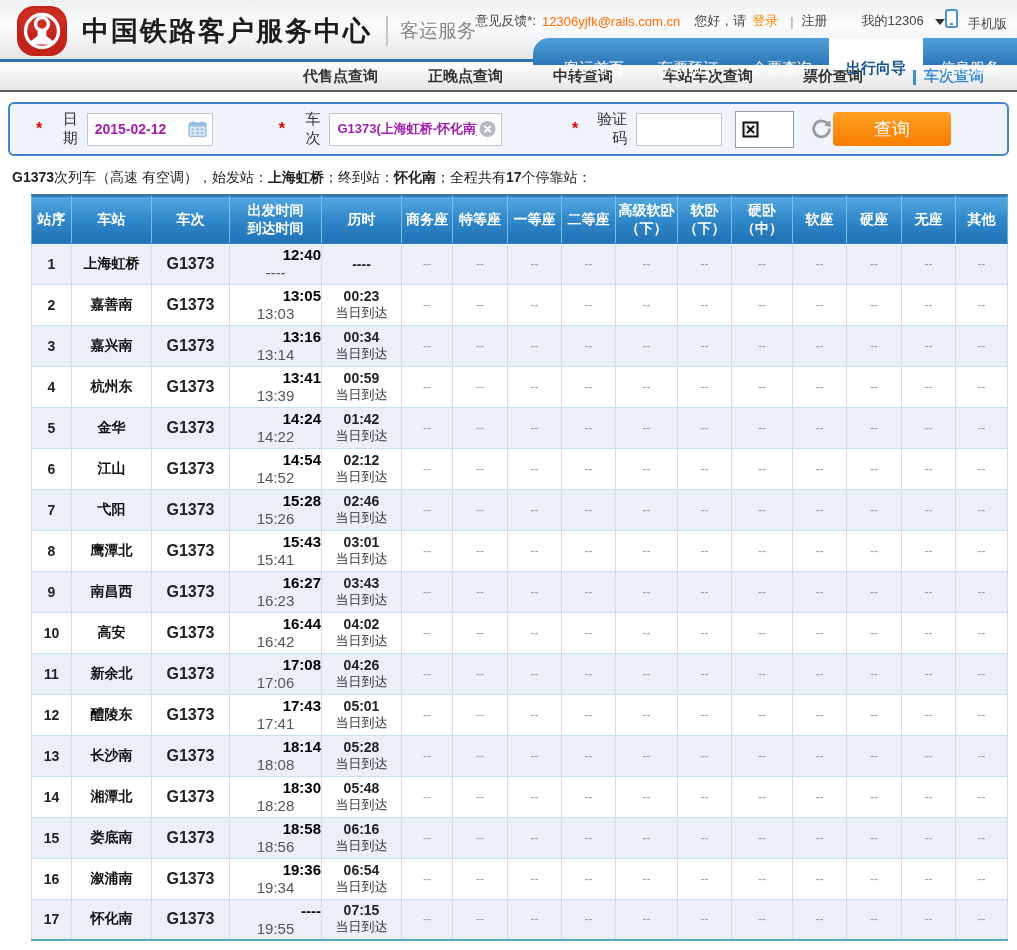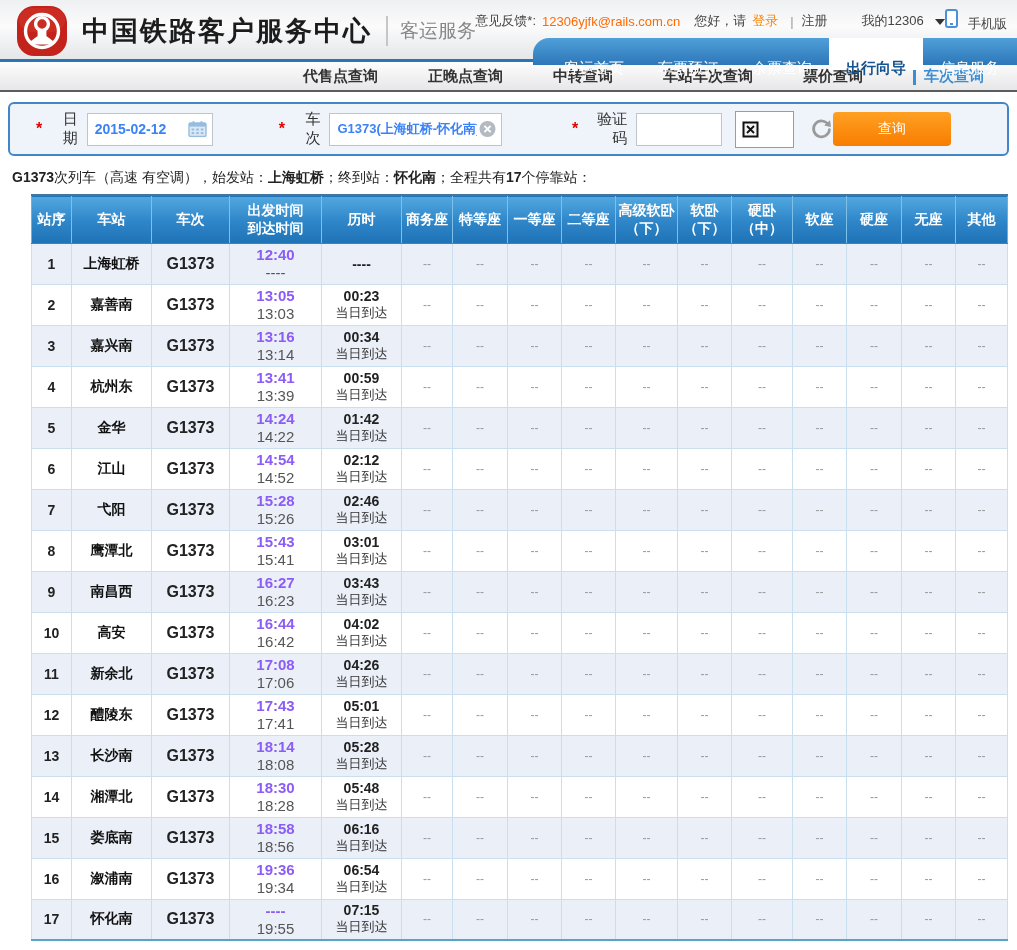--- a/index.html
+++ b/index.html
@@ -54,55 +54,55 @@
   .formbox { margin:10px 8px 0; height:54px; border:2px solid #4086c8; border-radius:6px;
     background:#eff3fa; display:flex; align-items:center; padding:0 0 0 26px; }
   .fgroup { display:flex; align-items:center; }
   .star { color:#e20000; font-size:16px; font-weight:bold; margin-right:7px; }
   .flabel { font-size:15px; color:#333; margin-right:9px;text-align:right; }
   .input-wrap { position:relative; background:#fff; border:1px solid #bfc5cc; height:33px;
     display:flex; align-items:center; }
   .date-wrap { width:133px; }
   .train-wrap { width:182px; }
   .code-wrap { width:92px; }
-  .input-wrap input { border:none; outline:none; font-size:14px; font-weight:bold; color:#3b82f6;
+  .input-wrap input { border:none; outline:none; font-size:14px; font-weight:bold; color:#a21caf;
     padding:0 16px 0 7px; width:100%; font-family:inherit; background:transparent; }
   .train-wrap input { font-size:13px; padding-right:24px; }
   .code-wrap input { padding-right:7px; }
   .in-icon { position:absolute; right:5px; top:50%; transform:translateY(-50%); cursor:pointer;
     display:flex; }
   .g2 { margin-left:66px; }
   .g3 { margin-left:70px; }
   .captcha-box { width:62px; height:37px; border:1px solid #979da3; background:#fff;
     margin-left:13px; display:flex; align-items:center; padding-left:6px; cursor:pointer; }
   .refresh { margin-left:16px; cursor:pointer; display:flex; }
   .search-btn { margin-left:auto; margin-right:56px; width:124px; height:34px; border:none;
     border-radius:4px; background:linear-gradient(180deg,#ffa023,#f87d00); color:#fff;
-    font-size:14px; cursor:pointer; font-family:inherit; }
+    font-size:18px; cursor:pointer; font-family:inherit; }
 
   
   .summary { margin:13px 0 7px 12px; font-size:14px; color:#222; }
   .summary b { font-weight:bold; }
 
   
   .table-wrap { margin:0 20px;padding-left:11px; }
   table { width:100%; border-collapse:collapse; table-layout:fixed;
     border:1px solid #6fafd0; border-top:2px solid #44759f; border-bottom:2px solid #57a6c8; }
   thead th { background:linear-gradient(180deg,#53a9e0 0%,#2e85c8 55%,#1f73b6 100%);
     color:#fff; font-size:14px; font-weight:bold; height:48px; padding:0; line-height:1.3;
     border-right:1px solid #7dc0ea; border-bottom:1px solid #3a85b8; }
   thead th:last-child { border-right:none; }
   tbody td { height:41px; text-align:center; vertical-align:middle;
     border:1px solid #c9dff0; font-size:14px; color:#333; padding:0; }
   tr.odd  { background:#ebeff8; }
   tr.even { background:#ffffff; }
   td.seq { font-weight:bold; color:#222; }
   td.station { font-weight:bold; color:#111; }
   td.train { font-weight:bold; font-size:16px; color:#222; }
-  .t1 { font-weight:bold; font-size:15px; color:#8b5cf6; }
+  .t1 { font-weight:bold; font-size:15px; color:#000000;text-align:right; }
   .t2 { font-size:15px; color:#555; margin-top:1px; }
   .d1 { font-weight:bold; font-size:14px; color:#222; }
   .d2 { font-size:13px; color:#333; }
   td.seat { color:#999; font-size:12px; }
 </style>
 </head>
 <body>
 
 <div class="page">
 

